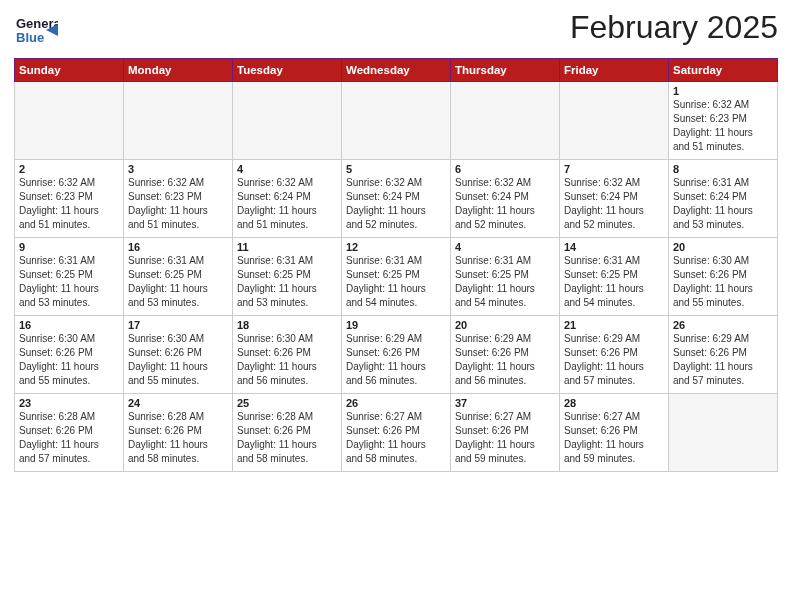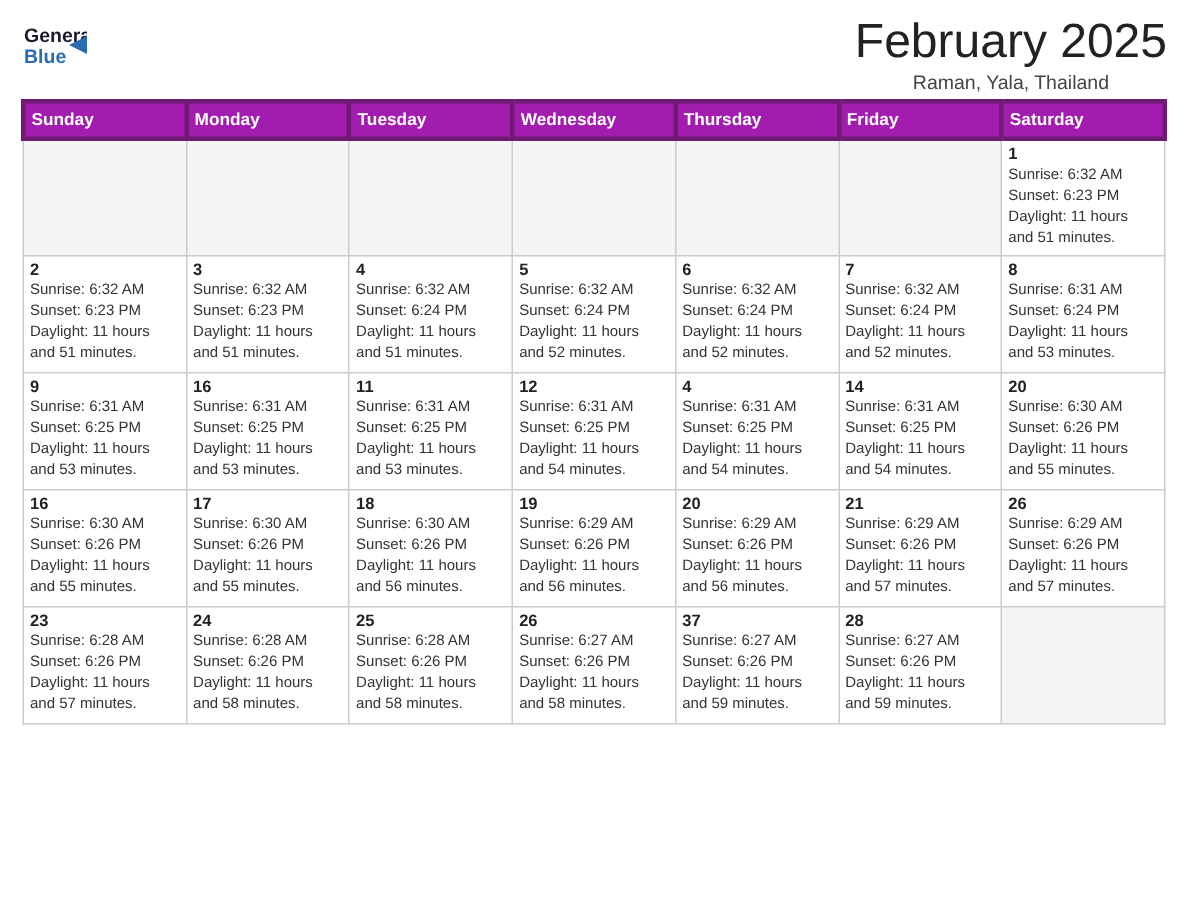--- a/index.html
+++ b/index.html
@@ -36,27 +36,27 @@
       color: #444;
       margin-top: 2px;
     }
     .calendar {
       width: 100%;
       border-collapse: collapse;
       margin-top: 4px;
       table-layout: fixed;
     }
     .calendar th {
-      background: #a21caf;
+      background: #b91c1c;
       color: #fff;
       font-size: 11.5px;
       font-weight: bold;
       padding: 5px 4px;
       text-align: left;
-      border: 3px solid #701a75;
+      border: 1px solid #701a75;
     }
     .calendar td {
       border: 1px solid #ccc;
       vertical-align: top;
       padding: 3px 4px 3px 4px;
       height: 78px;
       font-size: 9.5px;
       color: #222;
       background: #fff;
     }
@@ -94,21 +94,20 @@
 
         <rect x="0" y="0" width="44" height="44" fill="white"></rect>
         <text x="2" y="18" font-family="Arial" font-weight="bold" font-size="13" fill="#1a1a2e">General</text>
         <text x="2" y="32" font-family="Arial" font-weight="bold" font-size="13" fill="#2b6cb0">Blue</text>
 
         <polygon points="32,20 44,14 44,26" fill="#2b6cb0"></polygon>
       </svg>
     </div>
     <div class="title-block">
       <div class="cal-title">February 2025</div>
-      <div class="cal-subtitle">Raman, Yala, Thailand</div>
     </div>
   </div>
 
   <table class="calendar">
     <thead>
       <tr>
 
       <th>Sunday</th>
           <th>Monday</th>
           <th>Tuesday</th>

